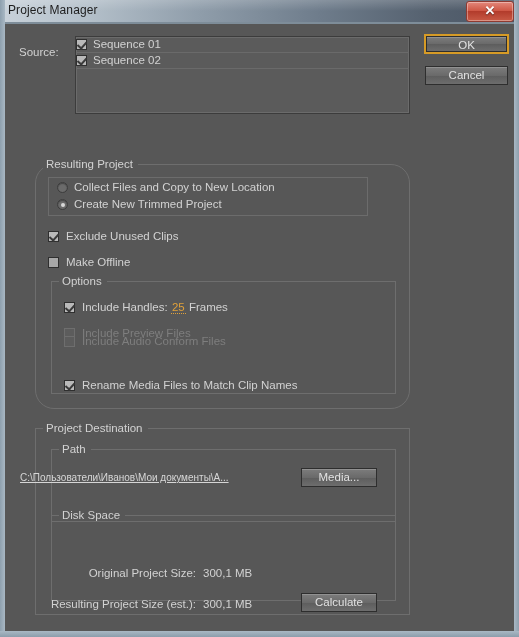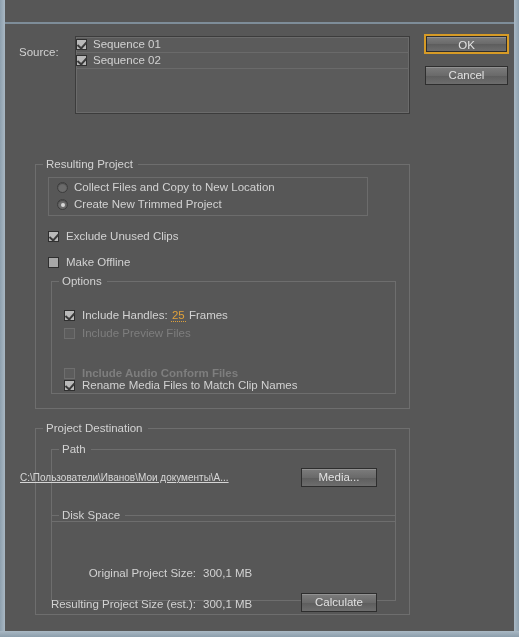--- a/index.html
+++ b/index.html
@@ -189,21 +189,21 @@
   .group-title {
     position: absolute;
     top: -7px; left: 7px;
     background: #575757;
     padding: 0 5px 0 3px;
     font-size: 11.5px;
     color: #d2d2d2;
     white-space: nowrap;
   }
 
-  #group-resulting { left: 30px; top: 140px; width: 375px; height: 245px; }
+  #group-resulting { left: 30px; top: 140px; width: 375px; height: 245px; border-radius: 19px; }
   #group-options   { left: 15px; top: 116px; width: 345px; height: 113px; }
   #group-dest      { left: 30px; top: 404px; width: 375px; height: 187px; }
   #group-path      { left: 15px; top: 20px;  width: 345px; height: 73px; }
   #group-disk      { left: 15px; top: 86px;  width: 345px; height: 86px; }
 
   
   .radio-panel {
     position: absolute;
     left: 12px; top: 12px;
     width: 320px; height: 39px;
@@ -247,23 +247,23 @@
     line-height: 14px;
     white-space: nowrap;
     cursor: pointer;
   }
   .opt-row .cbx { vertical-align: -2px; margin-right: 7px; }
   .opt-row.disabled { color: #7e7e7e; cursor: default; }
 
   #row-exclude { top: 64px; }
   #row-offline { top: 90px; }
 
-  #opt-handles  { top: 26px; }
+  #opt-handles  { top: 18px; }
   #opt-preview  { top: 44px; }
-  #opt-conform  { top: 84px; font-weight: bold; }
+  #opt-conform  { top: 52px; }
   #opt-rename   { top: 96px; }
 
   .scrub {
     color: #e0a13a;
     border-bottom: 1px dotted #e0a13a;
     cursor: ew-resize;
     padding: 0 1px;
   }
 
   
@@ -293,20 +293,25 @@
   }
   #disk-avail  { top: 510px; }
   #disk-orig   { top: 542px; }
   #disk-result { top: 573px; }
 </style>
 </head>
 <body>
 
 <div class="window">
 
+  <div class="titlebar">
+    <div class="titlebar-sheen"></div>
+    <div class="title-text">Project Manager</div>
+    <div class="close-btn">✕</div>
+  </div>
   <div class="titlebar-underline"></div>
 
   <div class="content">
 
     <div class="source-row">
       <div class="source-label">Source:</div>
       <div class="source-list">
         <div class="seq-item">
           <span class="cbx checked"></span><span>Sequence 01</span>
         </div>

